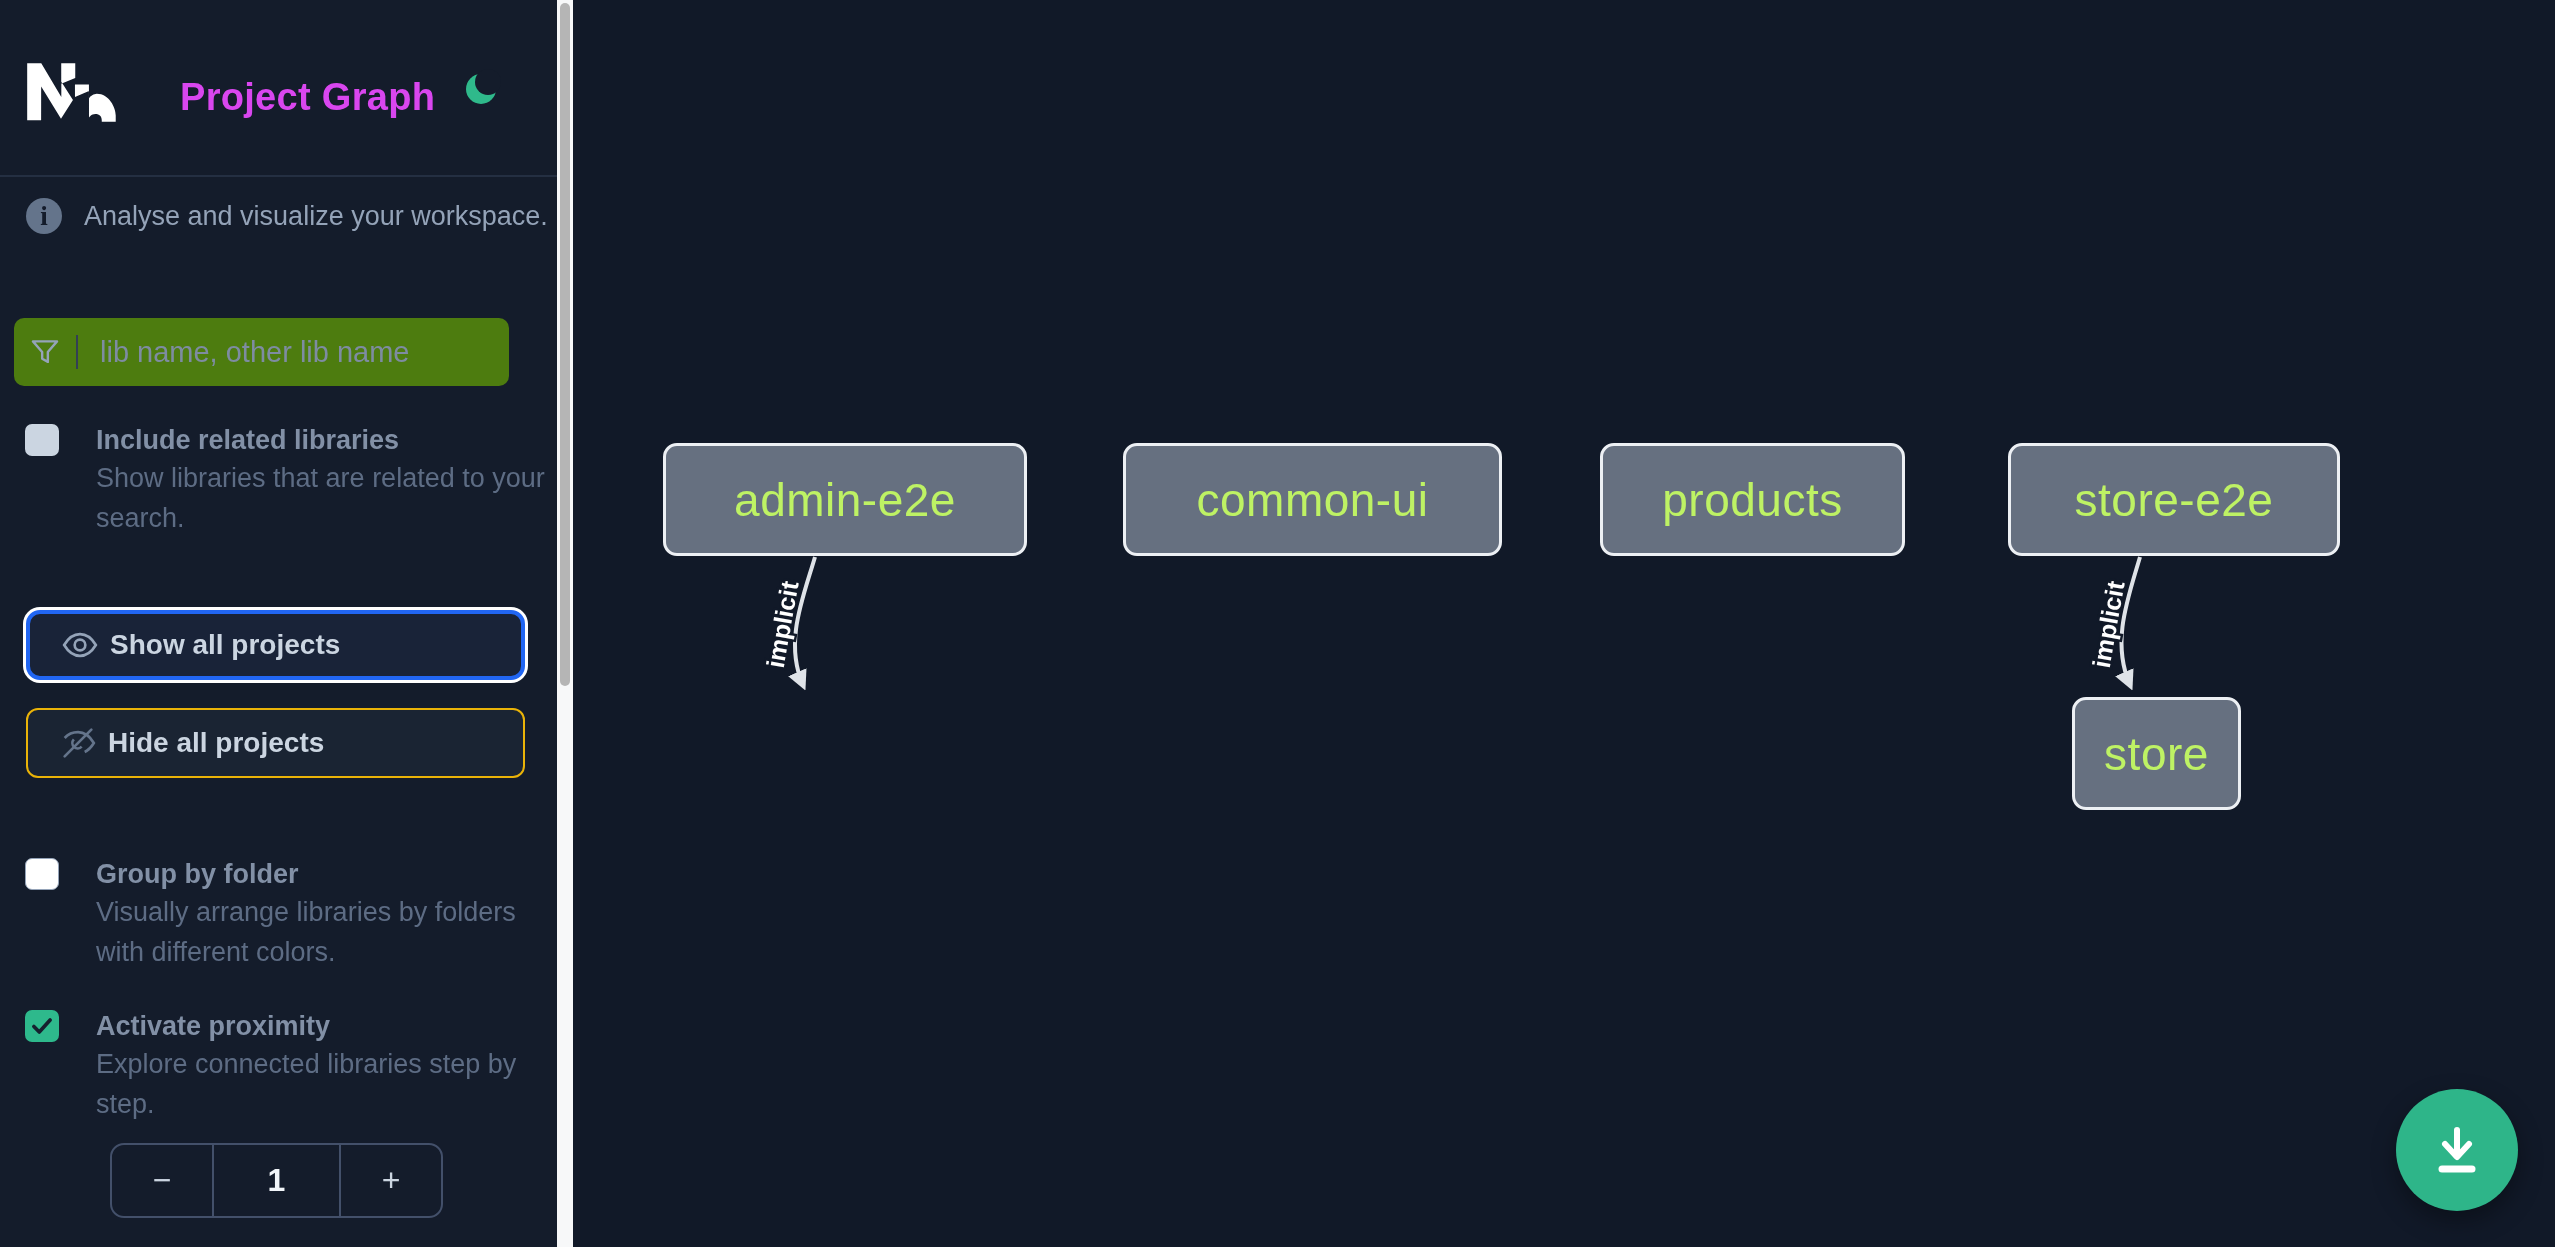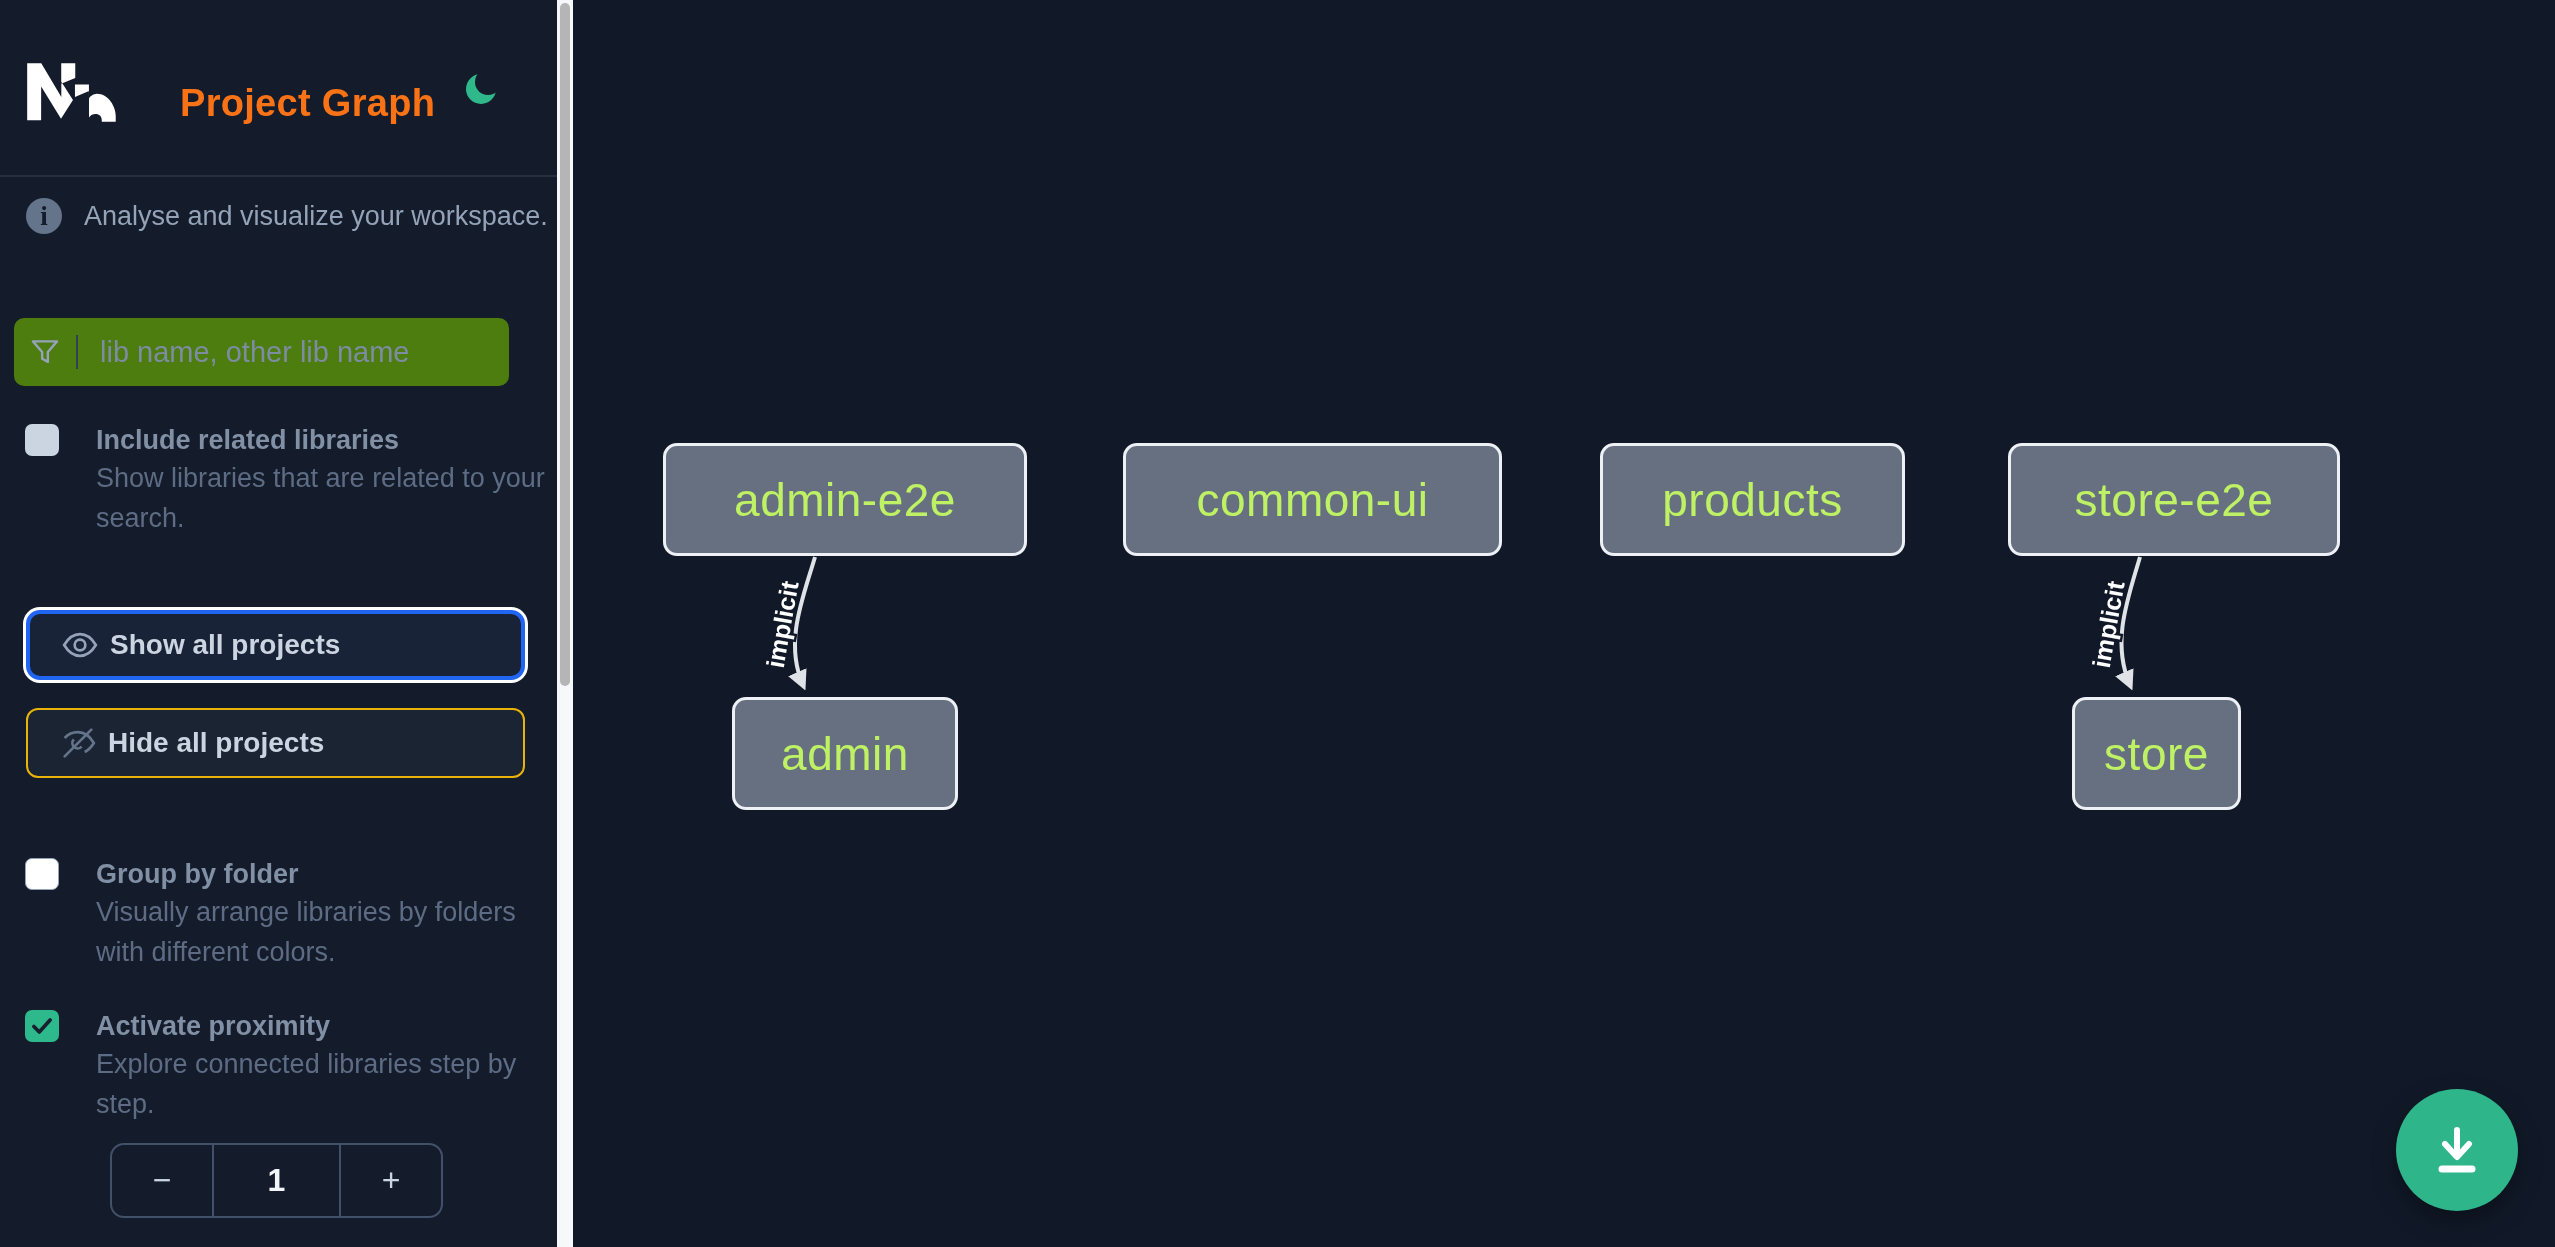--- a/index.html
+++ b/index.html
@@ -47,22 +47,22 @@
     position: absolute; left: 0; top: 0; z-index: 10;
     width: 557px; height: 1247px;
     background: #141c2b;
   }
   .sidebar-header {
     position: absolute; left: 0; top: 0; width: 557px; height: 177px;
     border-bottom: 2px solid #242f42;
   }
   .nx-logo { position: absolute; left: 24px; top: 46px; width: 98px; height: 84px; }
   .app-title {
-    position: absolute; left: 180px; top: 82px;
-    font-size: 38px; font-weight: 700; color: #f97316; letter-spacing: 0.3px;
+    position: absolute; left: 180px; top: 76px;
+    font-size: 38px; font-weight: 700; color: #d946ef; letter-spacing: 0.3px;
   }
   .theme-toggle {
     position: absolute; left: 462px; top: 64px; width: 48px; height: 48px;
     background: transparent; border: none; cursor: pointer;
   }
 
   .tagline-row {
     position: absolute; left: 26px; top: 198px;
     display: flex; align-items: center; gap: 22px;
   }
@@ -159,21 +159,20 @@
     <path d="M 815 557 C 803 598 784 642 803 685" fill="none" stroke="#dfe3e8" stroke-width="4" marker-end="url(#arrow)"></path>
     <path d="M 2140 557 C 2128 598 2111 642 2130 685" fill="none" stroke="#dfe3e8" stroke-width="4" marker-end="url(#arrow)"></path>
     <text class="edge-label" transform="translate(791 626) rotate(-80)">implicit</text>
     <text class="edge-label" transform="translate(2117 626) rotate(-80)">implicit</text>
   </svg>
 
   <div class="graph-node" style="left:663px;  top:443px; width:364px; height:113px;">admin-e2e</div>
   <div class="graph-node" style="left:1123px; top:443px; width:379px; height:113px;">common-ui</div>
   <div class="graph-node" style="left:1600px; top:443px; width:305px; height:113px;">products</div>
   <div class="graph-node" style="left:2008px; top:443px; width:332px; height:113px;">store-e2e</div>
-  <div class="graph-node" style="left:732px;  top:697px; width:226px; height:113px;">admin</div>
   <div class="graph-node" style="left:2072px; top:697px; width:169px; height:113px;">store</div>
 
   <button class="fab">
     <span style="display:flex;">
       <svg width="58" height="58" viewBox="0 0 58 58" fill="none">
         <path d="M29 9 L29 33" stroke="#fff" stroke-width="6" stroke-linecap="round"></path>
         <path d="M17 23 L29 36 L41 23" stroke="#fff" stroke-width="6" stroke-linecap="round" stroke-linejoin="round"></path>
         <path d="M14 48 L44 48" stroke="#fff" stroke-width="7" stroke-linecap="round"></path>
       </svg>
     </span>

